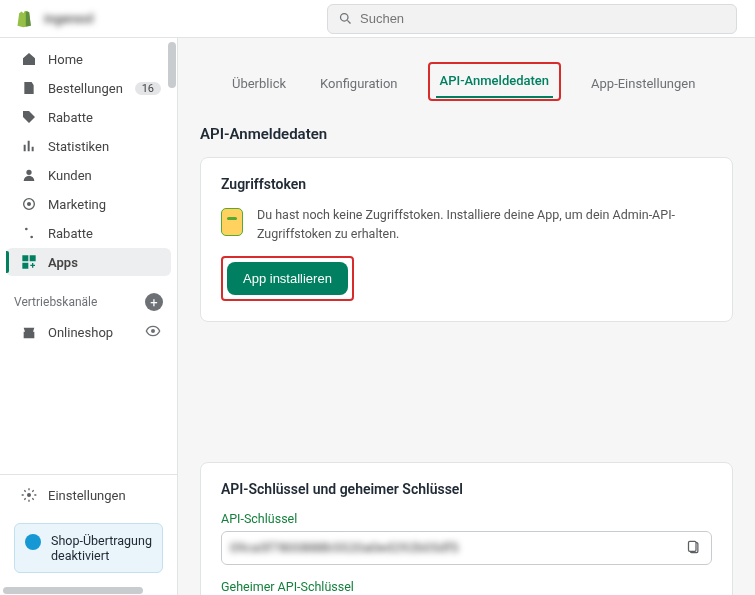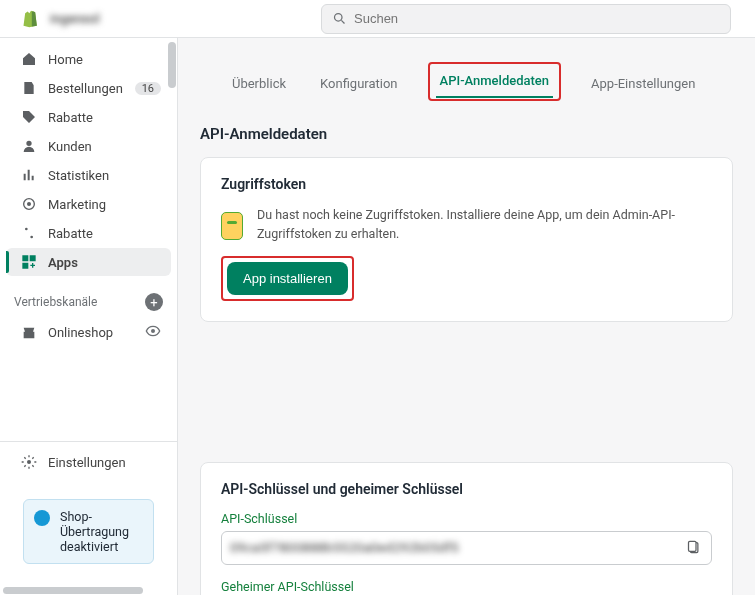--- a/index.html
+++ b/index.html
@@ -1,52 +1,52 @@
 <!DOCTYPE html>
 <html><head>
 <meta charset="utf-8">
 <style>
   * { box-sizing: border-box; margin: 0; padding: 0; }
   html, body { width: 755px; height: 595px; font-family: -apple-system, BlinkMacSystemFont, "Segoe UI", Roboto, sans-serif; font-size: 13px; color: #212b36; background: #f6f6f7; overflow: hidden; }
-  .topbar { height: 38px; display: flex; align-items: center; padding: 0 20px; border-bottom: 1px solid #e1e3e5; background: #fff; }
+  .topbar { height: 38px; display: flex; align-items: center; padding: 0 14px; border-bottom: 1px solid #e1e3e5; background: #fff; }
   .logo { width: 22px; height: 22px; display:flex;align-items:center;justify-content:center;}
   .store-name { margin-left: 8px; font-weight:500; color:#444; filter: blur(3px); }
   .search-wrap { margin-left: auto; width: 410px; margin-right:4px;}
   .search { display:flex; align-items:center; background:#f2f2f3; border:1px solid #d9dbdd; border-radius:6px; height:30px; padding:0 10px; color:#6d7175;}
   .search svg { margin-right:7px; flex-shrink:0;}
   .search input { border:none; background:transparent; outline:none; width:100%; color:#6d7175; font-size:13px;}
   .layout { display:flex; height: calc(595px - 38px); }
   .sidebar { width: 178px; background:#fff; border-right:1px solid #e1e3e5; display:flex; flex-direction:column; position:relative;}
   .side-scroll { overflow-y:auto; flex:1; padding-top:6px;}
   .nav-item { display:flex; align-items:center; padding:5px 10px 5px 14px; color:#444; cursor:pointer; border-radius:6px; margin:1px 6px; font-size:13px;text-align:center;}
   .nav-item .icn { width:18px; height:18px; margin-right:10px; display:flex;align-items:center;justify-content:center; color:#5c5f62;}
   .nav-item .badge { margin-left:auto; background:#e4e5e7; border-radius:10px; padding:0 7px; font-size:11px; color:#444;}
   .nav-item.selected { background:#edeeef; font-weight:600; }
   .nav-item.selected .icn { color:#008060; }
   .nav-item.selected::before { content:""; position:absolute; left:0; width:3px; height:22px; background:#008060; border-radius:0 2px 2px 0;}
   .channel-head { display:flex; align-items:center; padding:16px 14px 6px 14px; color:#6d7175; font-size:12px;}
   .channel-head .plus { margin-left:auto; width:18px;height:18px;border-radius:50%;background:#6d7175;color:#fff;display:flex;align-items:center;justify-content:center;font-size:13px;line-height:1;}
   .nav-item .eye { margin-left:auto; color:#6d7175;}
   .side-bottom { border-top:1px solid #e1e3e5;}
-  .notice { margin:23px; background:#eaf5fb; border:1px solid #c2e0f0; border-radius:6px; padding:9px 10px; display:flex; align-items:flex-start; font-size:12.5px;}
+  .notice { margin:14px; background:#eaf5fb; border:1px solid #c2e0f0; border-radius:6px; padding:9px 10px; display:flex; align-items:flex-start; font-size:12.5px;}
   .notice .dot { width:16px;height:16px;border-radius:50%;background:#1698d5;margin-right:10px;flex-shrink:0;margin-top:1px;}
   .scrollbar { position:absolute; right:1px; top:4px; width:8px; height:46px; background:#c9cccf; border-radius:4px;}
   .hscroll { position:absolute; bottom:1px; left:3px; width:140px;height:7px; background:#c9cccf; border-radius:4px;}
 
   .main { flex:1; overflow-y:auto; padding:0 22px 20px 22px;}
   .tabs { display:flex; gap:26px; align-items:flex-end; padding-top:24px; padding-left:28px;}
   .tab { padding:6px 4px 10px 4px; color:#6d7175; font-size:13px; cursor:pointer; position:relative;}
   .tab.active { color:#008060; font-weight:500;}
   .tab.active::after{content:"";position:absolute;left:0;right:0;bottom:0;height:2px;background:#008060;}
   .tab-hl{ border:2px solid #d82c2c; border-radius:4px; padding:3px 6px 1px 6px; display:inline-block;}
   .page-title { font-size:15px; font-weight:600; margin:24px 0 14px 0;}
   .cardshell{border:1px solid #e1e3e5;border-radius:8px;background:#fff;overflow:hidden;}
   .card { padding:18px 20px 20px 20px;}
   .card h3 { font-size:14px; font-weight:600; margin-bottom:14px;}
-  .token-row { display:flex; align-items:center;}
+  .token-row { display:flex; align-items:flex-start;}
   .token-icon { width:22px;height:28px;background:#ffd25f;border:1.5px solid #5a3;border-radius:5px;margin-right:14px;flex-shrink:0;margin-top:2px; position:relative;}
   .token-icon::after{content:"";position:absolute;top:8px;left:5px;right:5px;height:3px;background:#5a3;border-radius:2px;}
   .token-text { color:#555; font-size:12.5px; line-height:1.5;}
   .install-wrap{display:inline-block;border:2px solid #d82c2c;border-radius:4px;padding:4px;margin-top:12px;}
   .btn-primary { background:#008060;color:#fff;border:none;border-radius:8px;padding:9px 16px;font-size:13px;font-weight:500;cursor:pointer;}
 
   .field-label { font-size:12.5px; color:#15803d; margin:14px 0 5px 0;}
   .field { display:flex; align-items:center; border:1px solid #c9cccf; border-radius:6px; background:#fff; padding:6px 8px;}
   .field .val { flex:1; color:#333; font-size:13px; letter-spacing:0.3px; }
   .field .val.blur{filter:blur(3px);}
@@ -100,32 +100,32 @@
         <span class="icn">
             <svg width="16" height="16" viewBox="0 0 24 24">
               <path fill="currentColor" d="M3 3h9l9 9-9 9-9-9zM7 7h2v2H7z"></path>
             </svg>
           </span>
         <span>Rabatte</span>
       </div>
       <div class="nav-item">
         <span class="icn">
             <svg width="16" height="16" viewBox="0 0 24 24">
+              <path fill="currentColor" d="M4 20V10h3v10zm6 0V4h3v16zm6 0v-7h3v7z"></path>
+            </svg>
+          </span>
+        <span>Statistiken</span>
+      </div>
+      <div class="nav-item">
+        <span class="icn">
+            <svg width="16" height="16" viewBox="0 0 24 24">
               <path fill="currentColor" d="M12 12a4 4 0 100-8 4 4 0 000 8zm-8 9a8 8 0 0116 0z"></path>
             </svg>
           </span>
         <span>Kunden</span>
-      </div>
-      <div class="nav-item">
-        <span class="icn">
-            <svg width="16" height="16" viewBox="0 0 24 24">
-              <path fill="currentColor" d="M4 20V10h3v10zm6 0V4h3v16zm6 0v-7h3v7z"></path>
-            </svg>
-          </span>
-        <span>Statistiken</span>
       </div>
       <div class="nav-item">
         <span class="icn">
             <svg width="16" height="16" viewBox="0 0 24 24">
               <circle cx="12" cy="12" r="8" stroke="currentColor" stroke-width="2" fill="none"></circle>
               <circle cx="12" cy="12" r="3" fill="currentColor"></circle>
             </svg>
           </span>
         <span>Marketing</span>
       </div>

